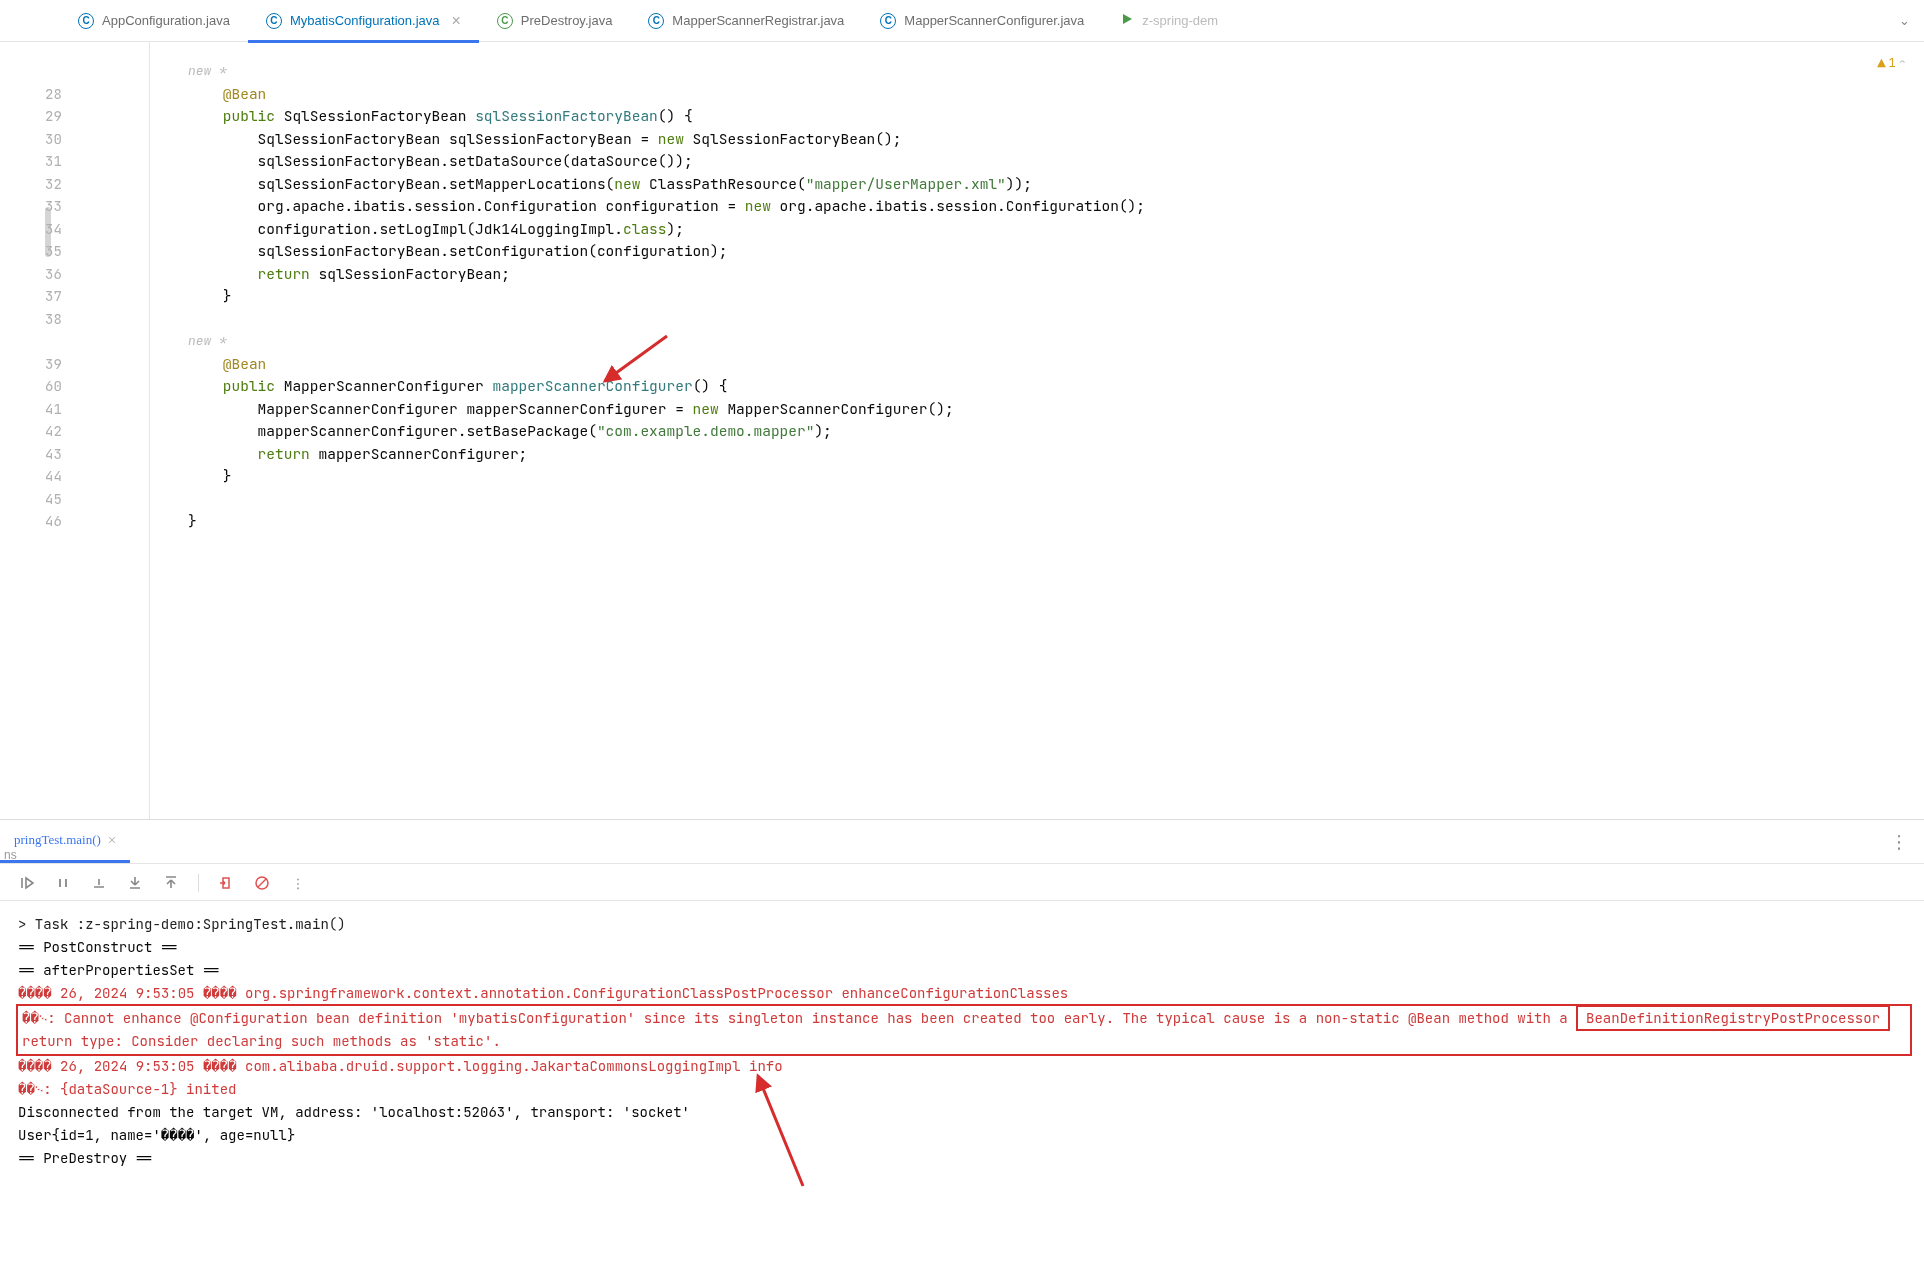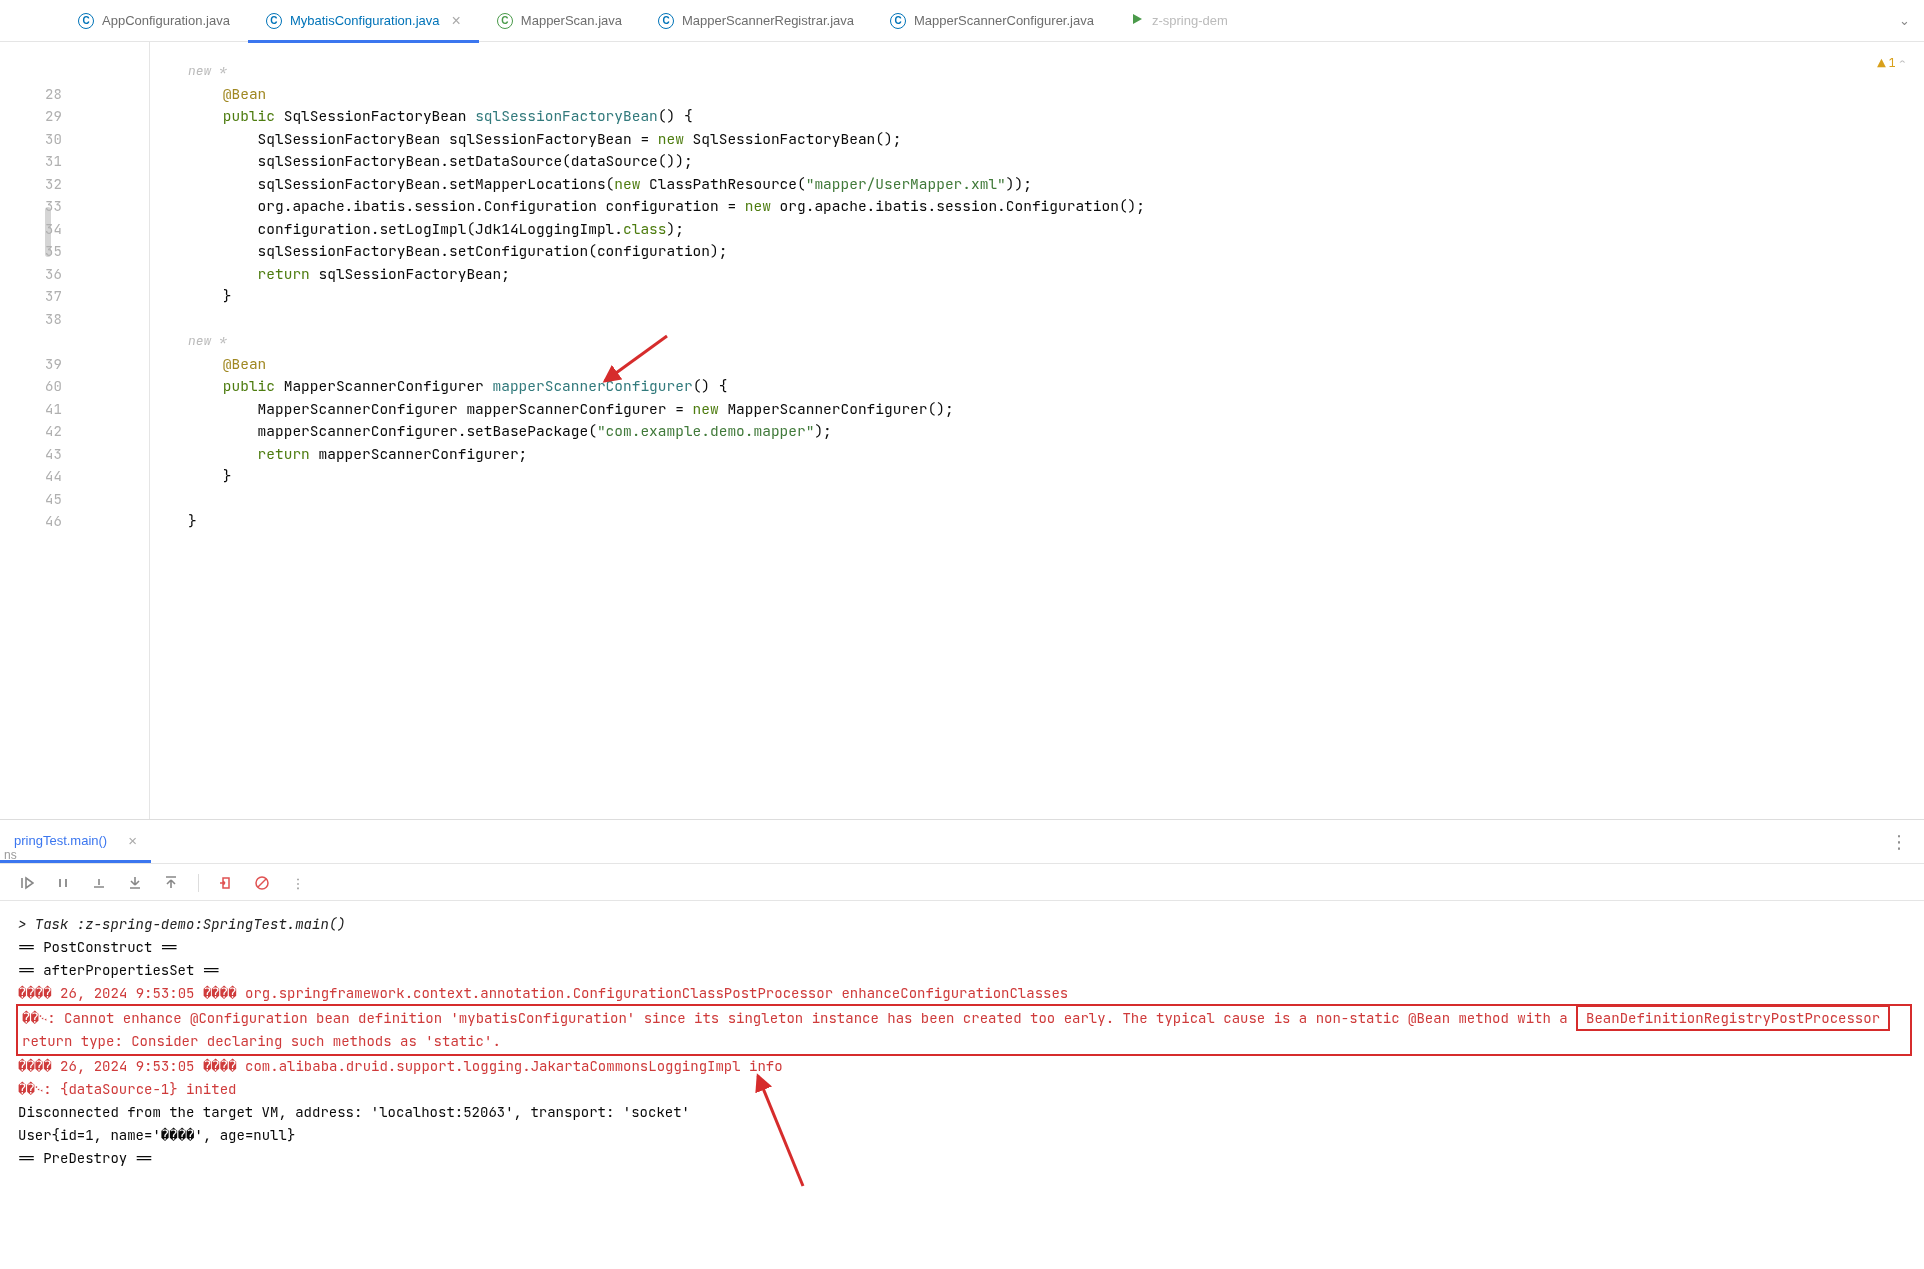--- a/index.html
+++ b/index.html
@@ -38,31 +38,31 @@
   .c-str{color:#417a3a;}        
   .c-plain{color:#0a0a0a;}
 
   
   .arrow { position:absolute; pointer-events:none; }
   .arrow svg { overflow:visible;}
 
   
   .run-panel { height:450px; border-top:1px solid #ddd; display:flex; flex-direction:column; background:#fff;}
   .run-tabs { display:flex; align-items:center; height:44px; border-bottom:1px solid #e5e5e5;}
-  .run-tab { padding:0 14px; height:100%; display:flex; align-items:center; gap:21px; color:#3b3b3b; font-size:13px; border-bottom:3px solid transparent; cursor:pointer;}
+  .run-tab { padding:0 14px; height:100%; display:flex; align-items:center; gap:7px; color:#3b3b3b; font-size:13px; border-bottom:3px solid transparent; cursor:pointer;font-family:Liberation Serif, serif;}
   .run-tab-active{ color:#3b76ef; border-bottom-color:#3b76ef;}
   .run-tab-close{ color:#aaa; font-size:15px;}
   .run-dots { margin-left:auto; padding:0 16px; color:#888; font-size:18px;}
   .run-toolbar { display:flex; align-items:center; gap:18px; padding:10px 18px 8px; border-bottom:1px solid #e5e5e5;}
   .tb-btn { width:18px; height:18px; color:#888; cursor:pointer; display:inline-flex; align-items:center; justify-content:center;}
   .tb-sep { width:1px; height:18px; background:#ddd;}
   .tb-red { color:#e05252;}
 
   .console { flex:1; padding:12px 14px 12px 18px; overflow:auto; line-height:23px; font-size:14px;}
-  .c-task { color:#222;font-style:italic;}
+  .c-task { color:#222;}
   .c-dark { color:#0a0a0a;}
   .c-err { color:#cf3b3b;}
   .hi-box { border:2.4px solid #d62c2c; padding:2px 8px; display:inline;}
   .hi-wrap { outline:2.4px solid #d62c2c; display:block; padding:1px 4px; margin:1px 0;}
 
   .side-label { position:absolute; left:4px; top:848px; color:#999; font-size:12px;}
   .thumb { position:absolute; left:45px; top:165px; width:6px; height:50px; background:#d5d5d5; border-radius:3px;}
 </style>
 </head>
 <body>
@@ -72,21 +72,21 @@
       <span class="tab-icon tab-icon-blue">C</span>
       <span>AppConfiguration.java</span>
     </div>
     <div class="tab tab-active">
       <span class="tab-icon tab-icon-blue">C</span>
       <span>MybatisConfiguration.java</span>
       <span class="tab-close">×</span>
     </div>
     <div class="tab">
       <span class="tab-icon tab-icon-green">C</span>
-      <span>MapperScan.java</span>
+      <span>PreDestroy.java</span>
     </div>
     <div class="tab">
       <span class="tab-icon tab-icon-blue">C</span>
       <span>MapperScannerRegistrar.java</span>
     </div>
     <div class="tab">
       <span class="tab-icon tab-icon-blue">C</span>
       <span>MapperScannerConfigurer.java</span>
     </div>
     <div class="tab">

